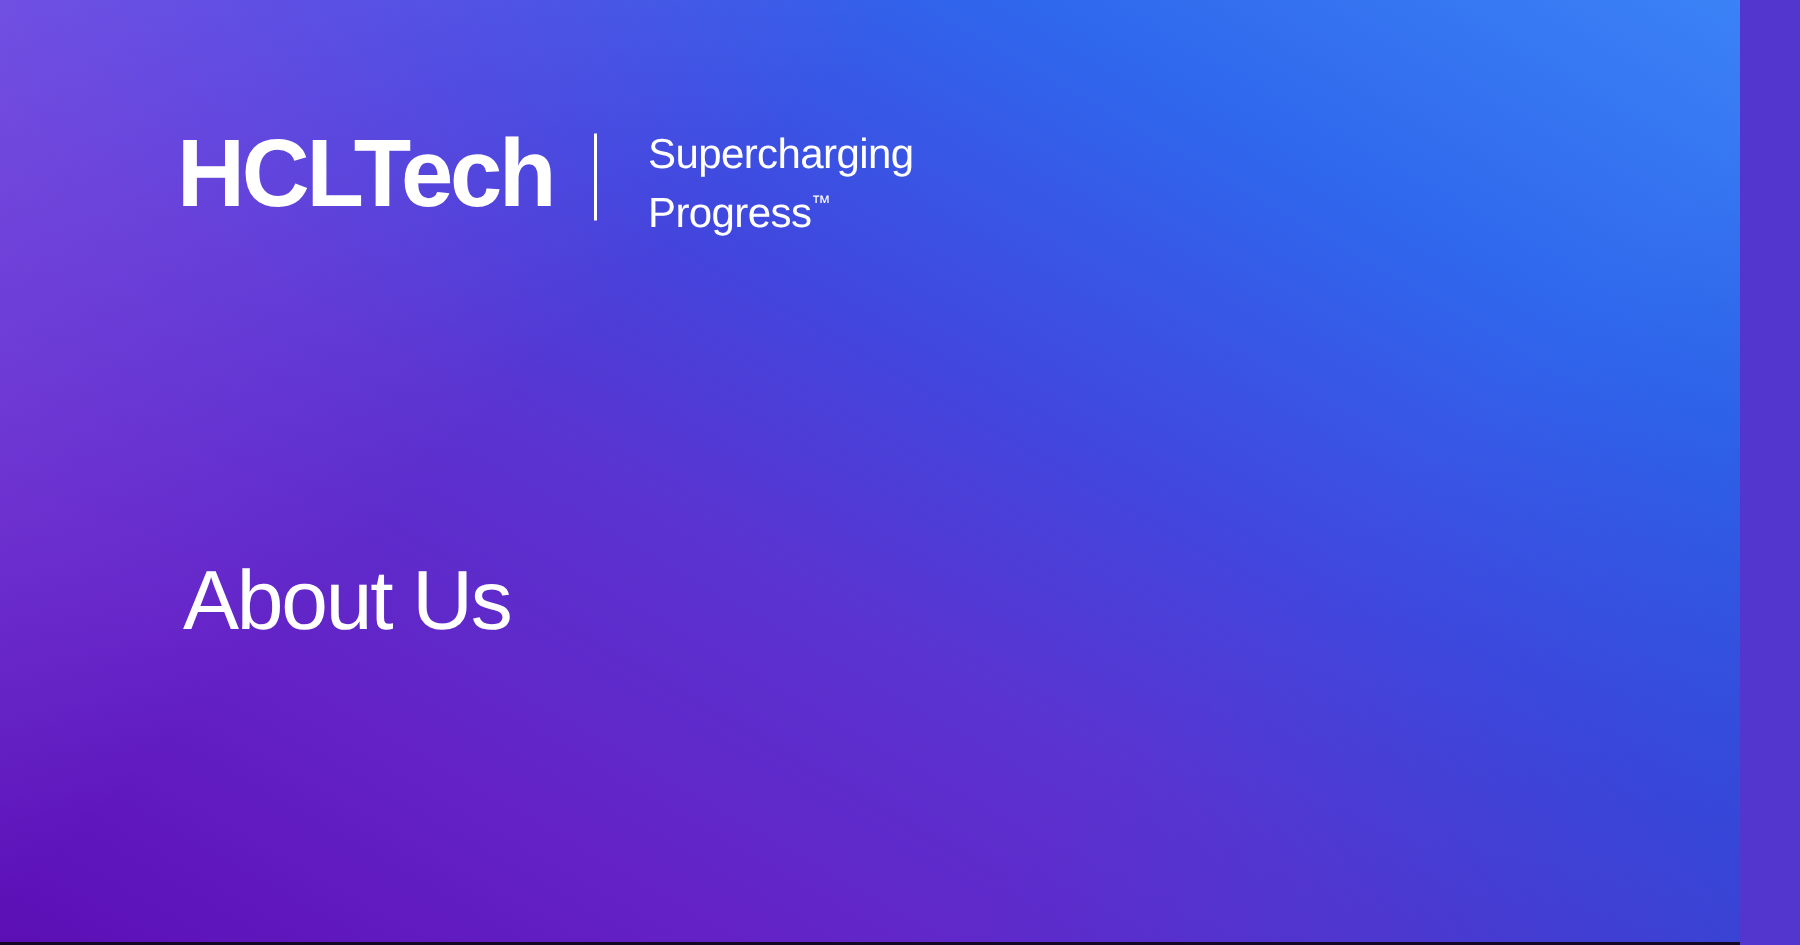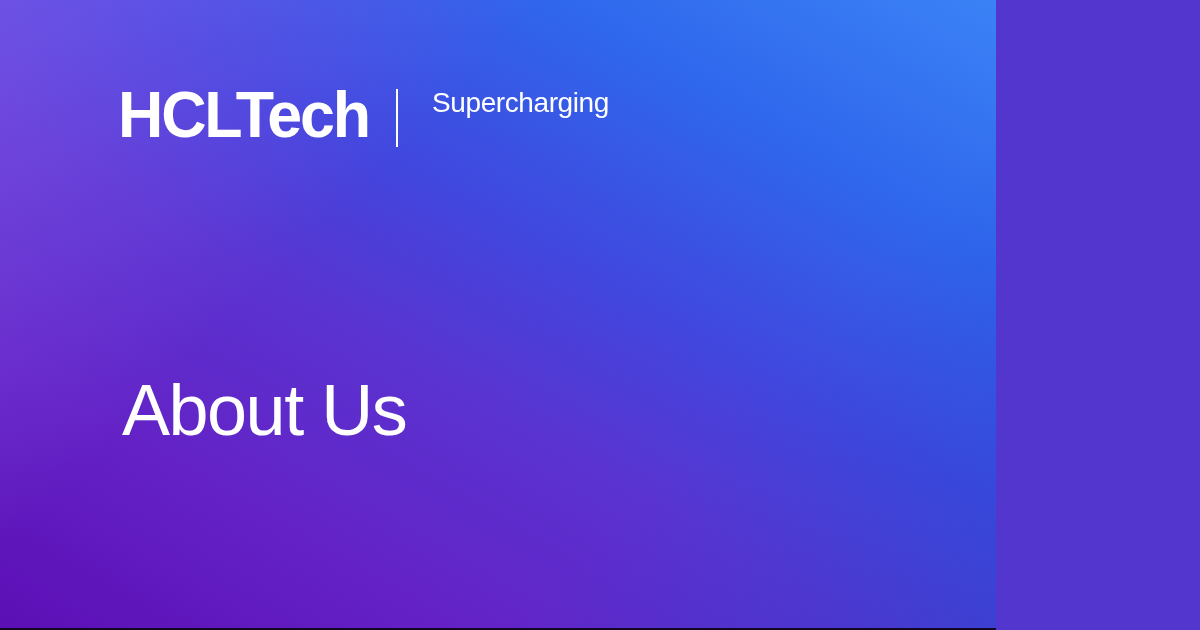--- a/index.html
+++ b/index.html
@@ -10,21 +10,21 @@
     overflow: hidden;
   }
 
   body {
     font-family: "Liberation Sans", sans-serif;
     background: #5236CE;
   }
 
   .banner {
     position: relative;
-    width: 996px;
+    width: 1160px;
     height: 630px;
     overflow: hidden;
     
     background:
       linear-gradient(30deg,
         #5A0DB4 0%,
         #61159E00 0%,
         #5B0FB5 0%,
         #6422C6 22%,
         #5A33D0 42%,
@@ -112,40 +112,41 @@
     letter-spacing: 0;
   }
 
   
   .headline {
     position: absolute;
     left: 122px;
     top: 312px;
     color: #FFFFFF;
     font-family: "Liberation Sans", sans-serif;
-    font-size: 72px;
+    font-size: 56px;
     font-weight: 300;
     line-height: 100px;
     letter-spacing: -1.5px;
     white-space: nowrap;
     z-index: 5;
   }
 </style>
 </head>
 <body>
 
 <div class="banner">
 
   <div class="logo">
     <div class="logo-wordmark">HCLTech</div>
 
     <div class="logo-divider"></div>
 
     <div class="logo-tagline">
       <div>Supercharging</div>
+      <div><span>Progress</span><span class="tm">™</span></div>
     </div>
   </div>
 
   <h1 class="headline">About Us</h1>
 
   <div class="bottom-edge"></div>
 
 </div>
 
 </body></html>

